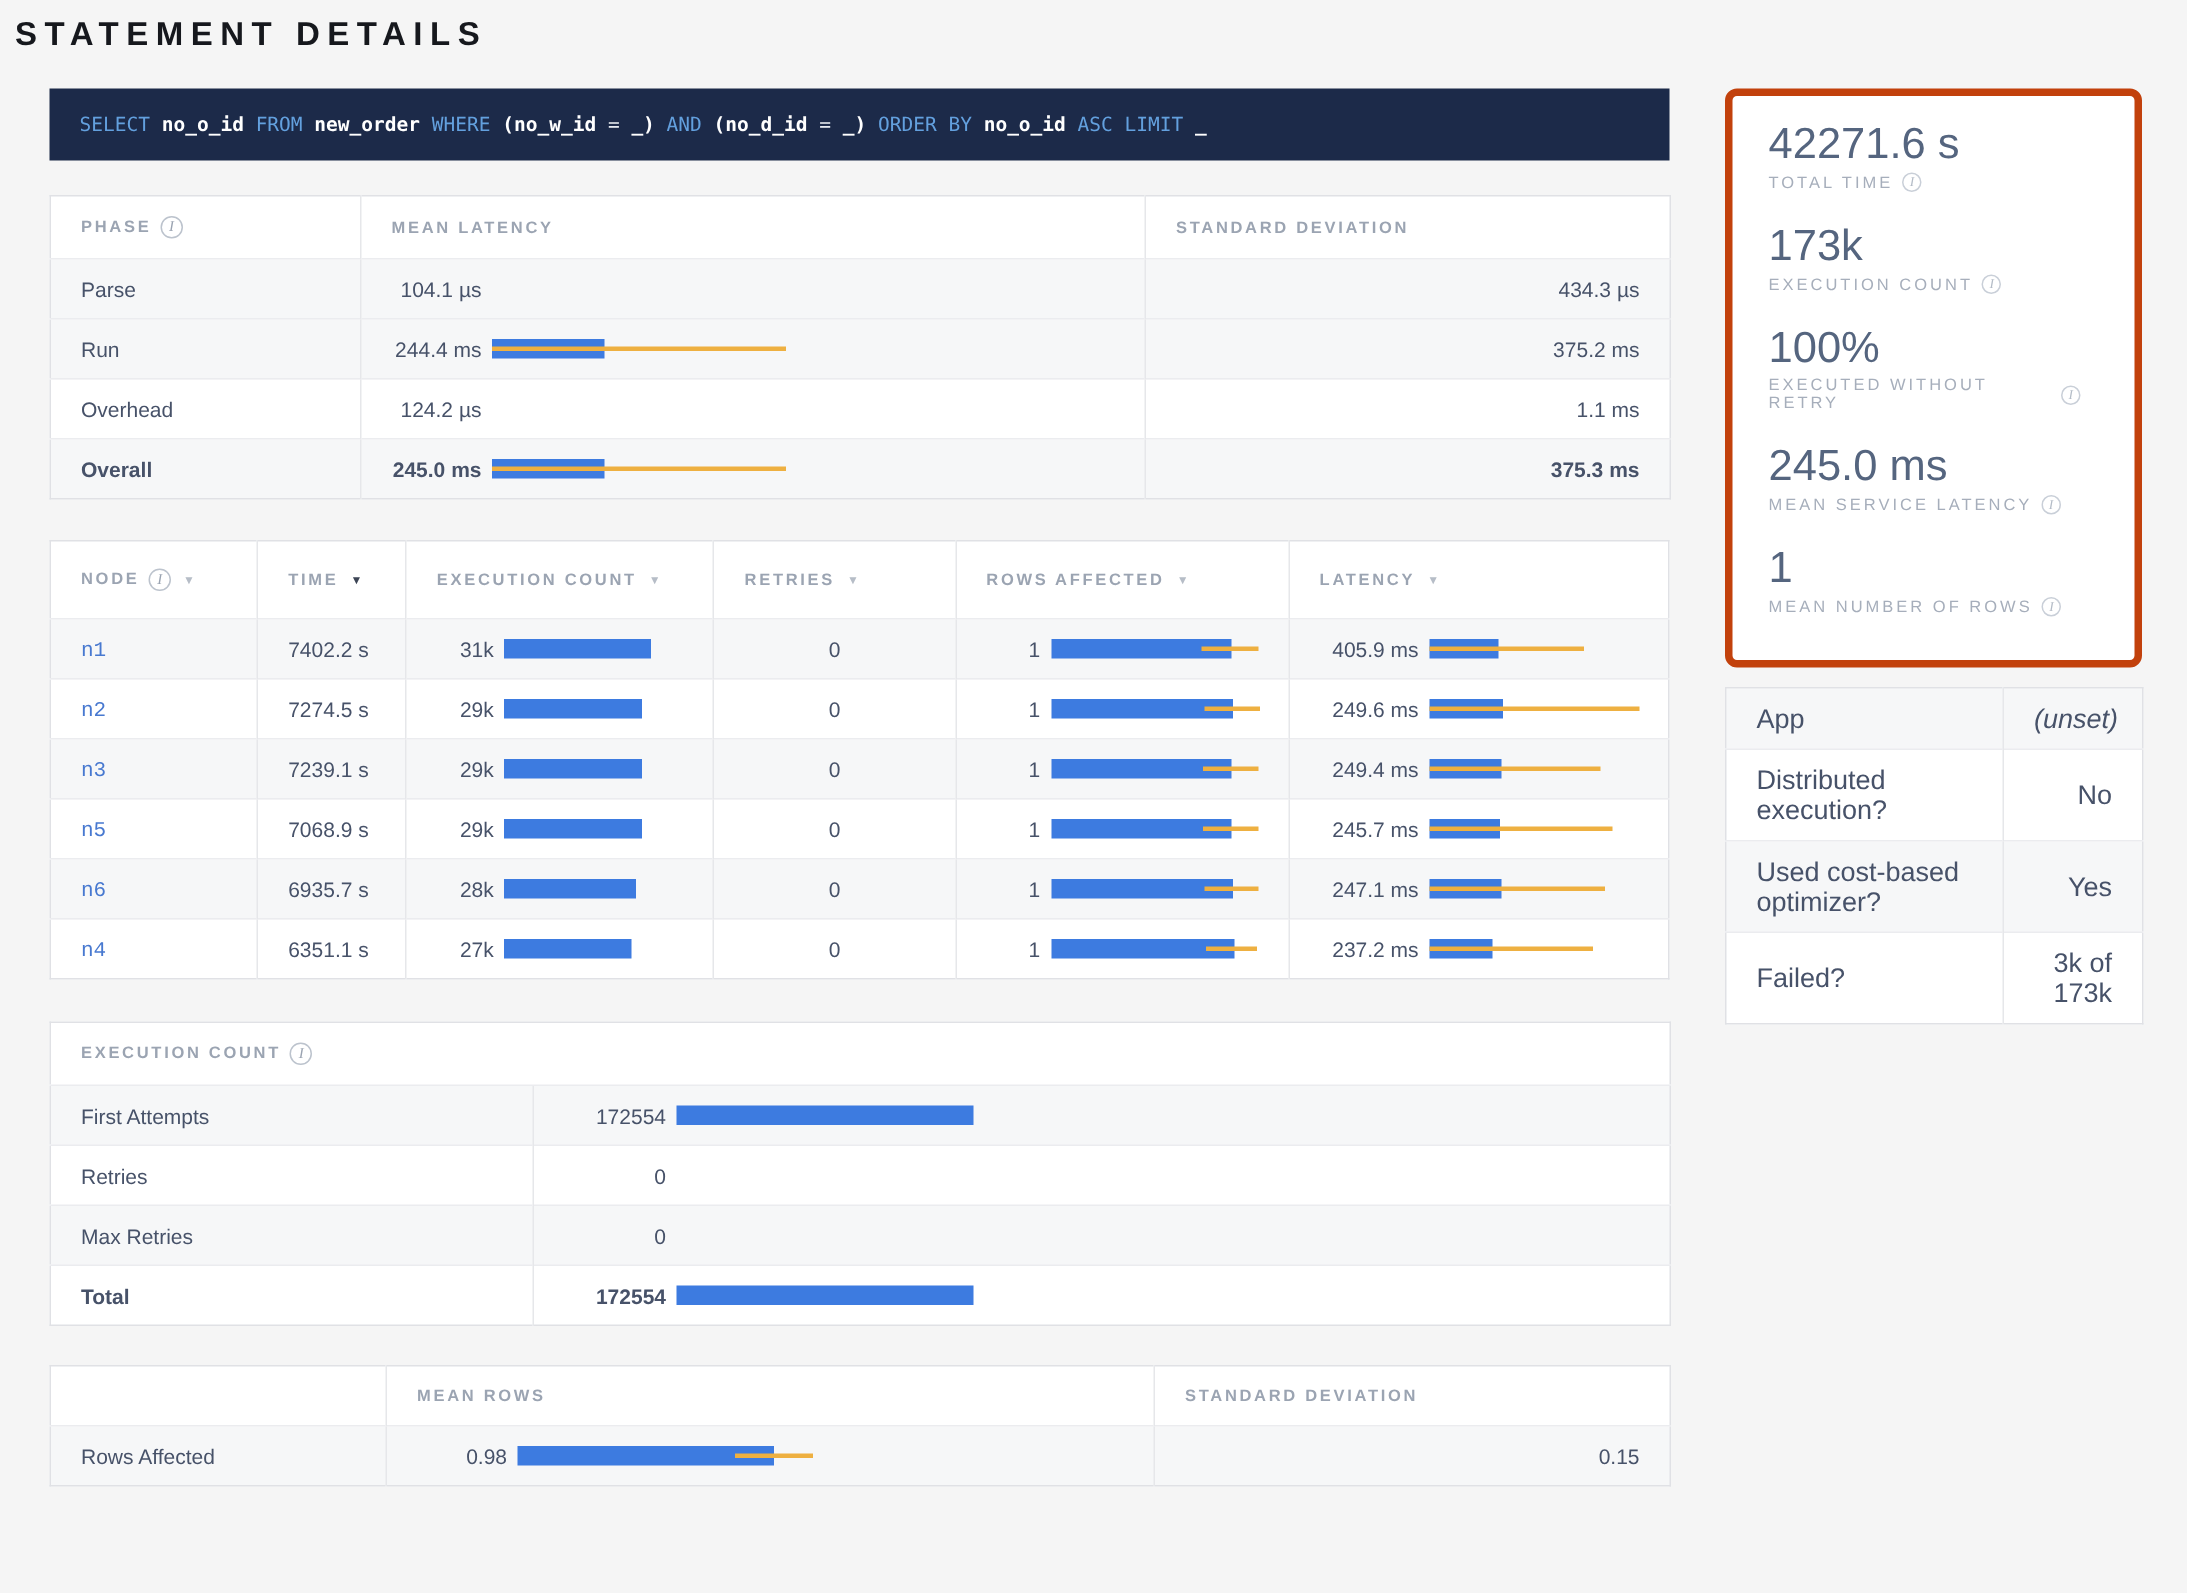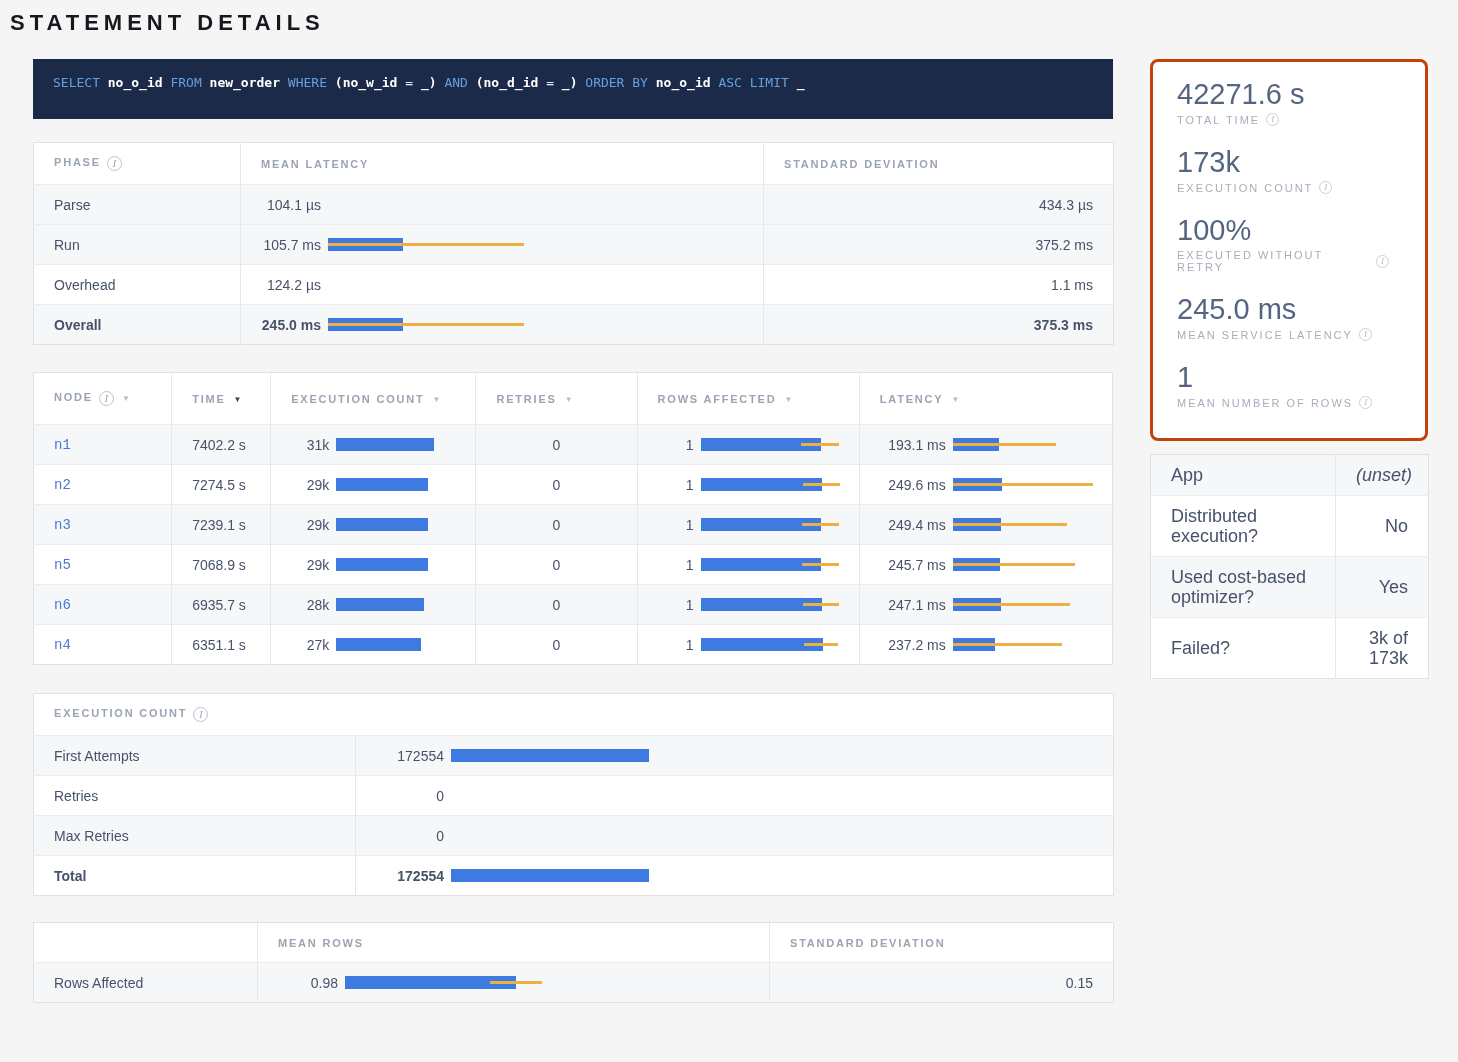--- a/index.html
+++ b/index.html
@@ -35,23 +35,24 @@
     color:#16181d;
     margin:0 0 0 -23px;
     padding-top:0;
   }
   .content{display:flex;gap:37px;margin-top:23px;}
   .main{width:1080px;flex:none;}
   .side{width:278px;flex:none;}
 
   
   .sql-bar{
-    height:60px;
+    height:48px;
     background:var(--sql-bg);
     display:flex;
+    align-items:center;
     padding:16px 20px;
     margin-bottom:23px;
   }
   .sql-text{
     font-family:"DejaVu Sans Mono", monospace;
     font-size:13px;
     white-space:nowrap;
   }
   .tok-kw{color:#63a0de;}
   .tok-id{color:#ffffff;font-weight:bold;}
@@ -126,21 +127,21 @@
     letter-spacing:0;
   }
   th.sorted{color:var(--hdr-active);}
   th.sorted .sort-arrow{color:#3c4555;}
 
   .section-gap{margin-top:27px;}
 
   
   .stat-card{
     background:var(--card);
-    border:3px solid #c2410c;
+    border:5px solid #c2410c;
     border-radius:8px;
     padding:15px 36px 10px 24px;
   }
   .stat-block{margin-bottom:19px;}
   .stat-value{font-size:29px;color:var(--stat);line-height:34px;}
   .stat-label{
     font-size:11px;letter-spacing:2px;color:var(--stat-label);
     text-transform:uppercase;display:flex;align-items:center;margin-top:2px;
   }
   .stat-label .info-icon{width:13px;height:13px;font-size:9px;border-color:#c9cfd8;color:#b4bcc7;}
@@ -199,21 +200,21 @@
                   <span class="val v-phase">104.1 µs</span>
                   <span class="bar w-phase" style="visibility: hidden;"></span>
                 </div>
               </td>
             <td class="num-cell">434.3 µs</td>
           </tr>
           <tr class="alt">
             <td class="label-cell">Run</td>
             <td>
                 <div class="cell-flex">
-                  <span class="val v-phase">105.7 ms</span>
+                  <span class="val v-phase">244.4 ms</span>
                   <span class="bar w-phase">
                     <i class="bb" style="width: 38.3%;"></i>
                     <i class="by" style="left: 0%; width: 100%;"></i>
                   </span>
                 </div>
               </td>
             <td class="num-cell">375.2 ms</td>
           </tr>
           <tr>
             <td class="label-cell">Overhead</td>
@@ -277,21 +278,21 @@
                 <div class="cell-flex">
                   <span class="val v-nrows">1</span>
                   <span class="bar w-nrows">
                     <i class="bb" style="width: 84.5%;"></i>
                     <i class="by" style="left: 70%; width: 26.5%;"></i>
                   </span>
                 </div>
               </td>
             <td>
                 <div class="cell-flex">
-                  <span class="val v-nlat">193.1 ms</span>
+                  <span class="val v-nlat">405.9 ms</span>
                   <span class="bar w-nlat">
                     <i class="bb" style="width: 31.3%;"></i>
                     <i class="by" style="left: 0%; width: 70%;"></i>
                   </span>
                 </div>
               </td>
           </tr>
           <tr>
             <td class="label-cell"><a href="#" class="node-link">n2</a></td>
             <td class="label-cell">7274.5 s</td>

